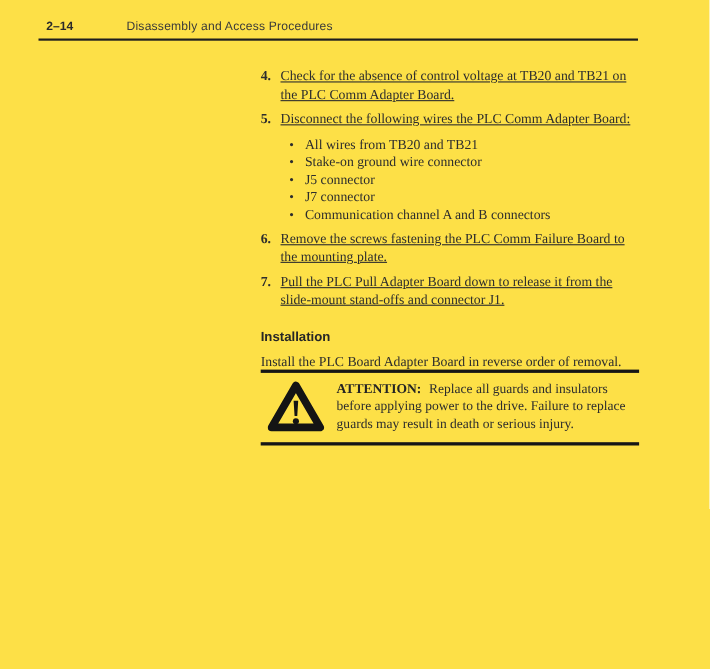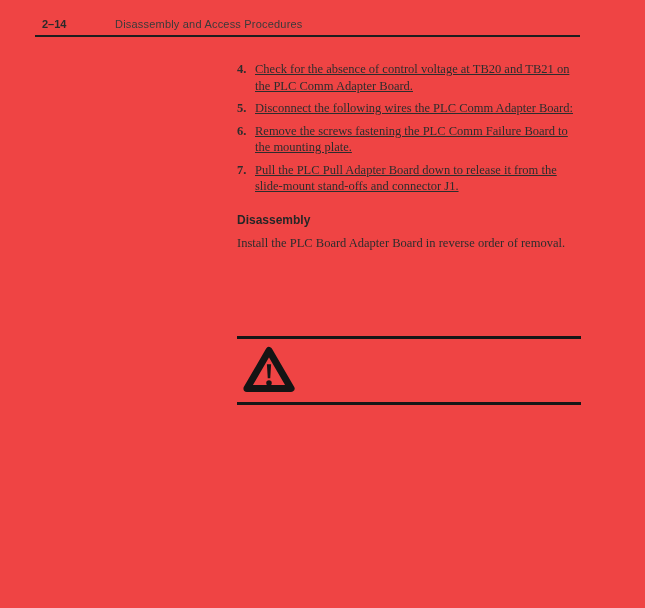--- a/index.html
+++ b/index.html
@@ -1,21 +1,21 @@
 <!DOCTYPE html>
 <html><head>
 <meta charset="utf-8">
 <style>
   * { margin: 0; padding: 0; box-sizing: border-box; }
   html, body { background: #ffffff; }
   .page {
     position: relative;
     width: 645px;
     height: 608px;
-    background: #ef4444;
+    background: #fde047;
     font-family: "Liberation Serif", serif;
     color: #2d2d2d;
     overflow: hidden;
   }
 
   
   .page-header {
     position: absolute;
     left: 35px;
     top: 18px;
@@ -120,39 +120,47 @@
     <div class="step">
       <span class="num">4.</span>
       <span class="txt">Check for the absence of control voltage at TB20 and TB21 on the PLC Comm Adapter Board.</span>
     </div>
 
     <div class="step">
       <span class="num">5.</span>
       <span class="txt">Disconnect the following wires the PLC Comm Adapter Board:</span>
     </div>
 
+    <ul class="bullets">
+      <li>All wires from TB20 and TB21</li>
+      <li>Stake-on ground wire connector</li>
+      <li>J5 connector</li>
+      <li>J7 connector</li>
+      <li>Communication channel A and B connectors</li>
+    </ul>
 
     <div class="step">
       <span class="num">6.</span>
       <span class="txt">Remove the screws fastening the PLC Comm Failure Board to the mounting plate.</span>
     </div>
 
     <div class="step">
       <span class="num">7.</span>
       <span class="txt">Pull the PLC Pull Adapter Board down to release it from the slide-mount stand-offs and connector J1.</span>
     </div>
 
-    <h2 class="install-heading">Disassembly</h2>
+    <h2 class="install-heading">Installation</h2>
     <p class="install-body">Install the PLC Board Adapter Board in reverse order of removal.</p>
 
   </main>
 
   <section class="attention">
     <span class="warn-icon">
       <svg viewBox="0 0 60 54" xmlns="http://www.w3.org/2000/svg" aria-hidden="true">
         <path d="M30 5 L55.5 49 L4.5 49 Z" fill="none" stroke="#141414" stroke-width="8" stroke-linejoin="round"></path>
         <path d="M27.6 21 L32.4 21 L31.4 37 L28.6 37 Z" fill="#141414"></path>
         <circle cx="30" cy="42.5" r="3.2" fill="#141414"></circle>
       </svg>
     </span>
+    <p class="warn-text"><span class="warn-label">ATTENTION:</span><span>Replace all guards and insulators before applying power to the drive. Failure to replace guards may result in death or serious injury.</span></p>
   </section>
 
 </div>
 
 </body></html>

